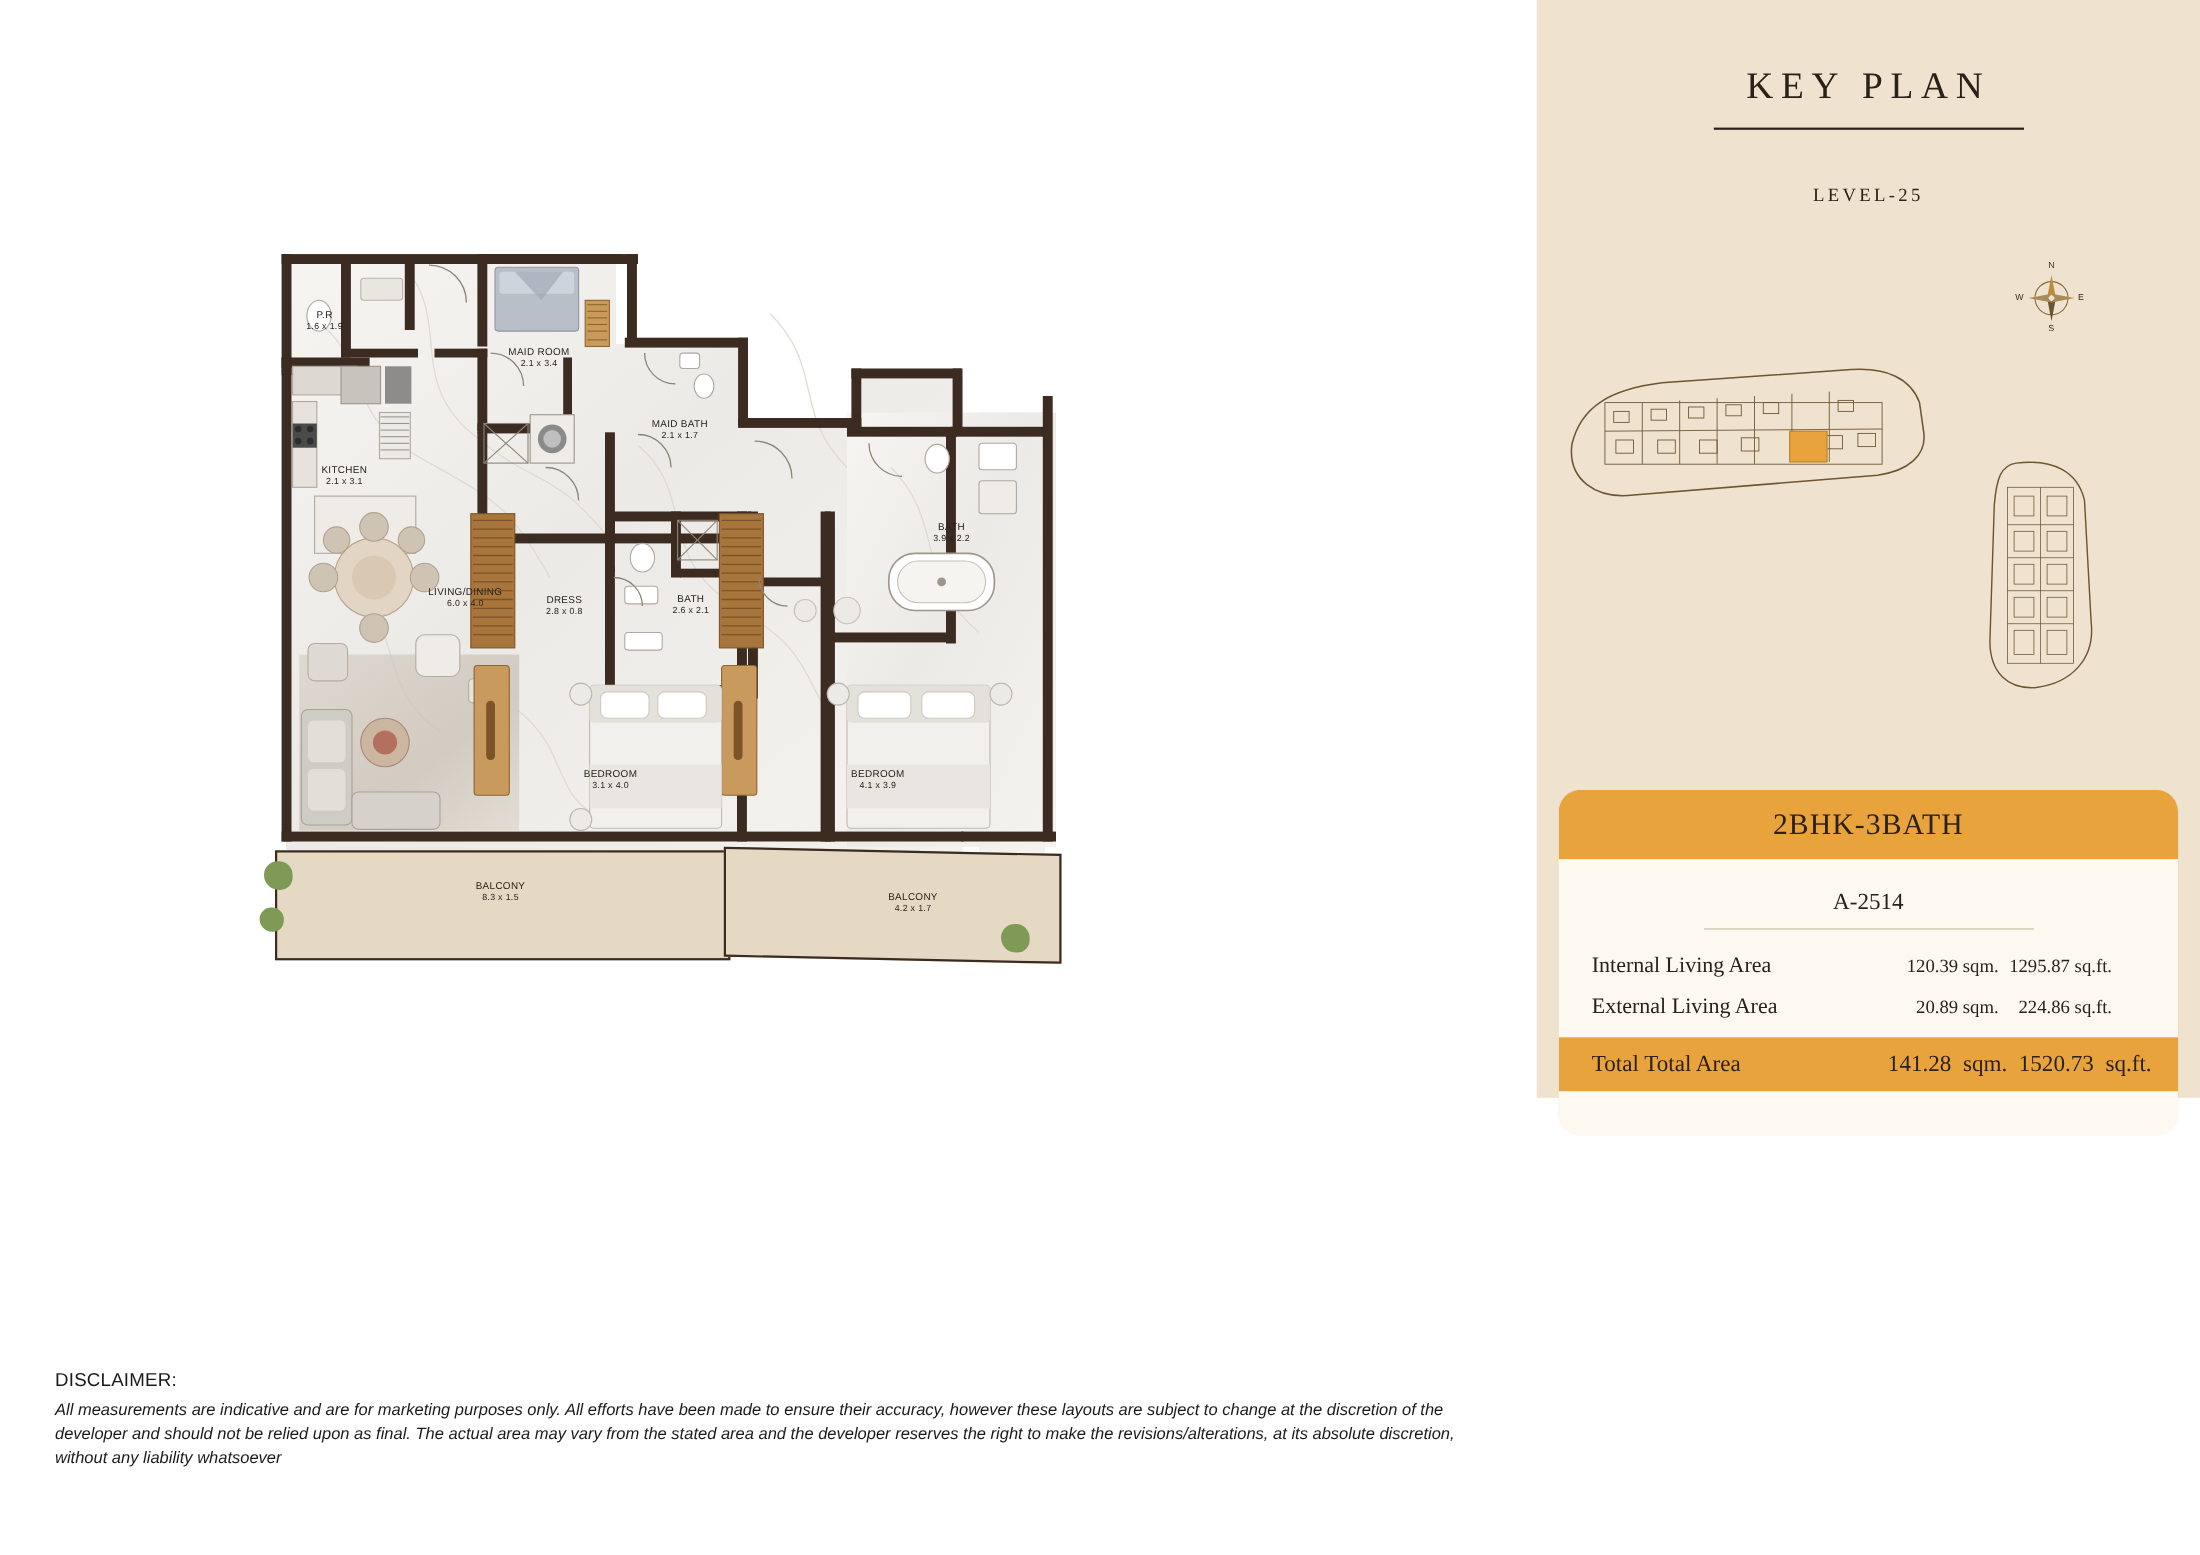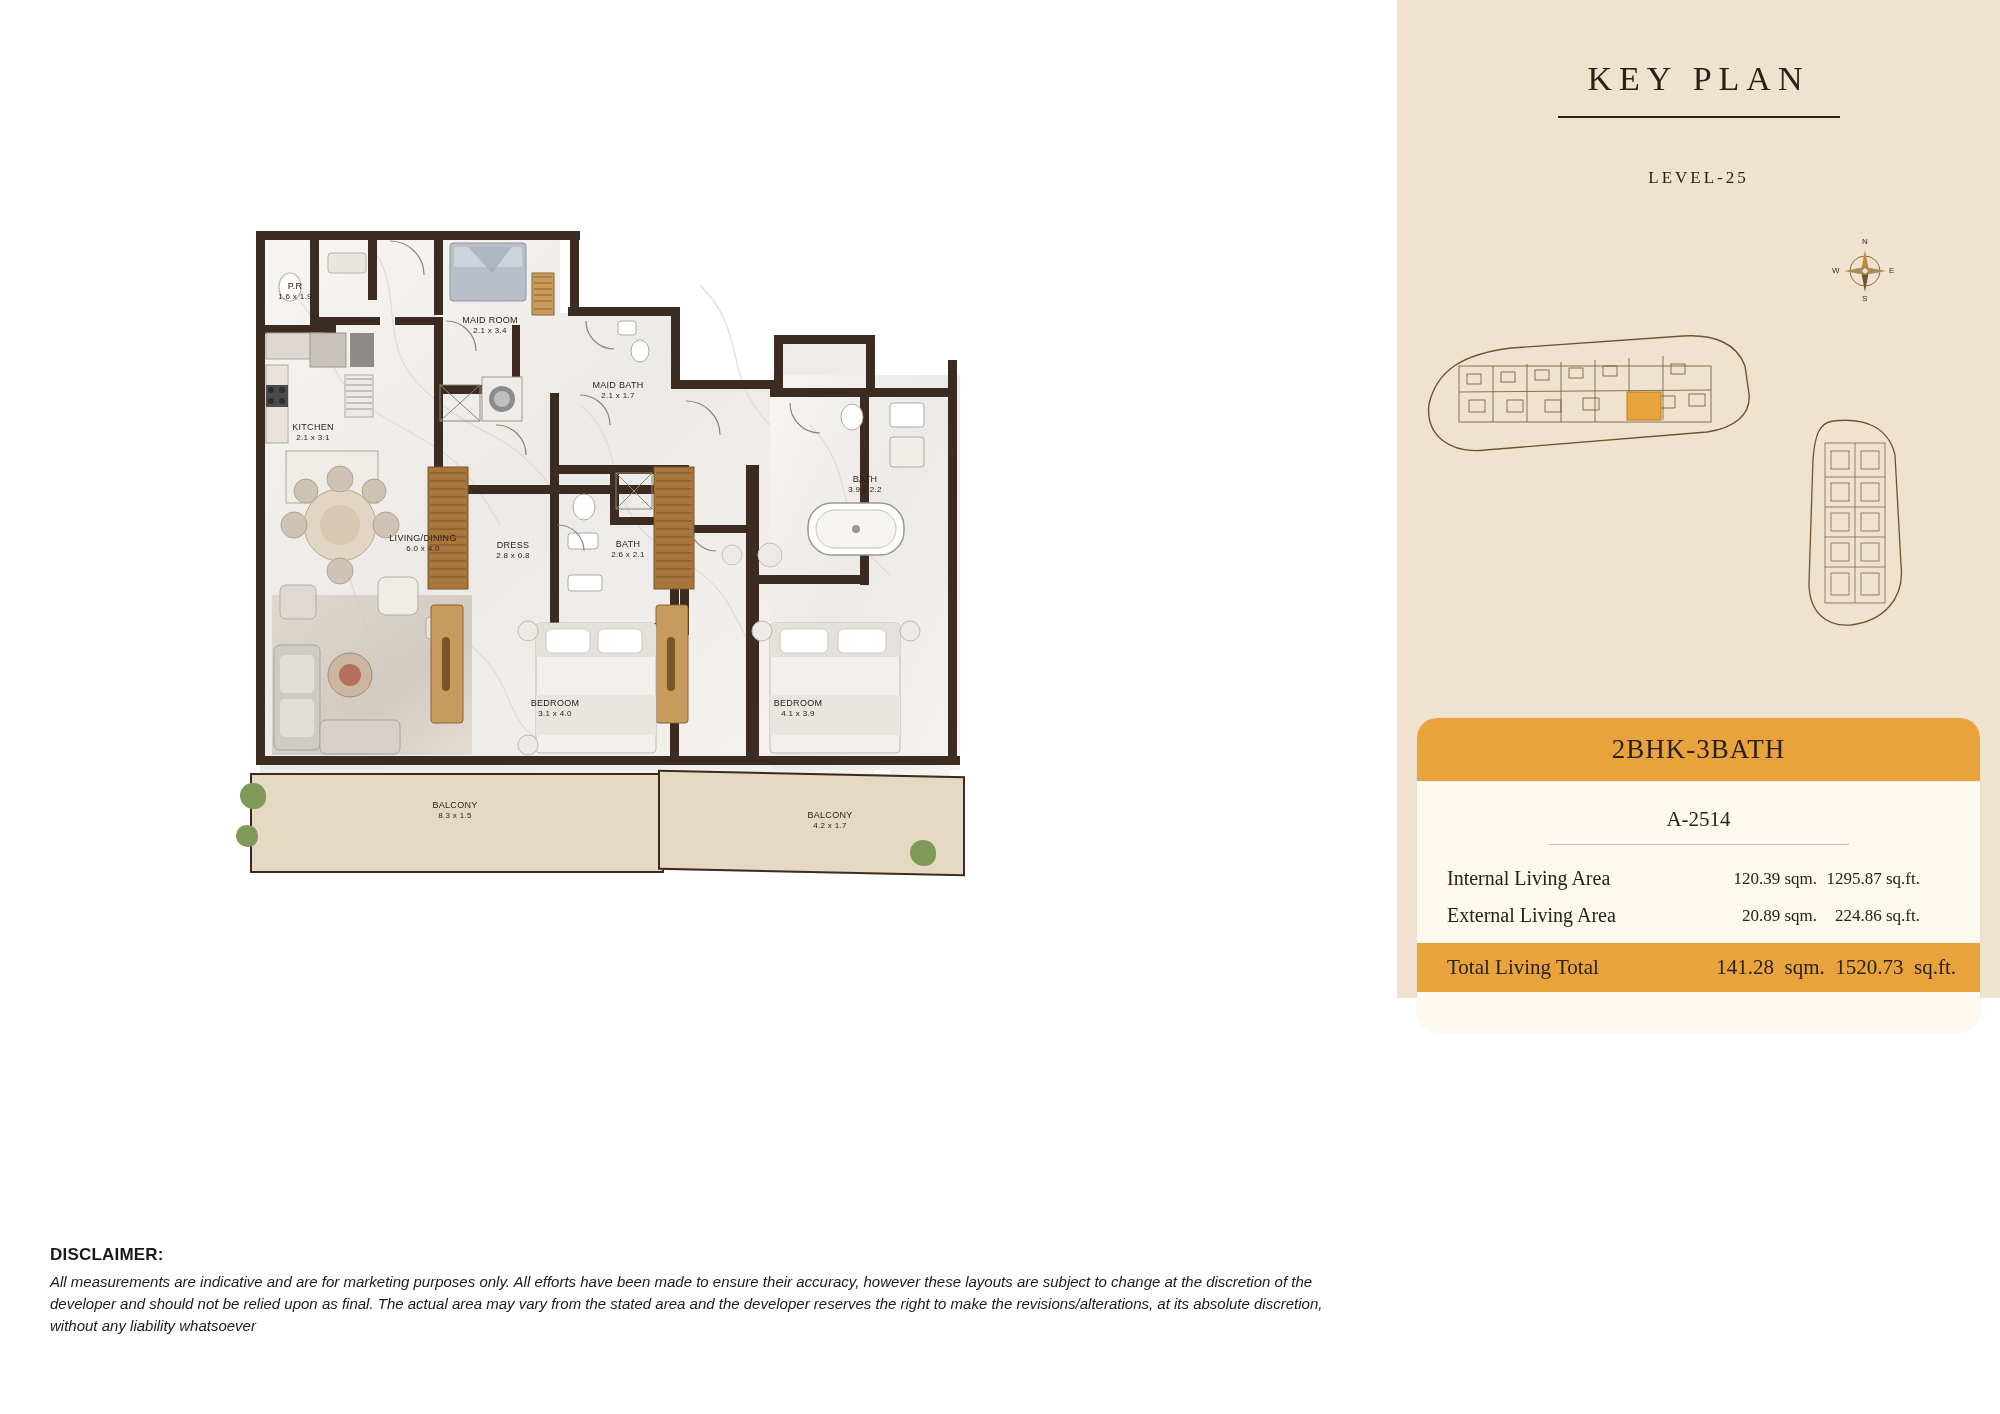--- a/index.html
+++ b/index.html
@@ -61,21 +61,21 @@
   }
   .disclaimer {
     position: absolute;
     left: 50px;
     top: 1245px;
     width: 1310px;
     color: #1a1a1a;
   }
   .disclaimer-title {
     font-size: 17px;
-    font-weight: bold;
+    font-weight: normal;
     letter-spacing: .2px;
     margin-bottom: 6px;
   }
   .disclaimer-body {
     font-size: 15px;
     line-height: 1.45;
     font-style: italic;
   }
   
   .right-panel {
@@ -600,19 +600,19 @@
         <div class="area-sqft">1295.87  sq.ft.</div>
       </div>
 
       <div class="area-row">
         <div class="area-name">External Living Area</div>
         <div class="area-sqm">20.89  sqm.</div>
         <div class="area-sqft">224.86  sq.ft.</div>
       </div>
 
       <div class="total-bar">
-        <div class="t-label">Total Living Total</div>
+        <div class="t-label">Total Total Area</div>
         <div class="t-val">141.28  sqm.  1520.73  sq.ft.</div>
       </div>
       <div class="card-footer-pad"></div>
     </div>
   </div>
 </div>
 
 </body></html>

